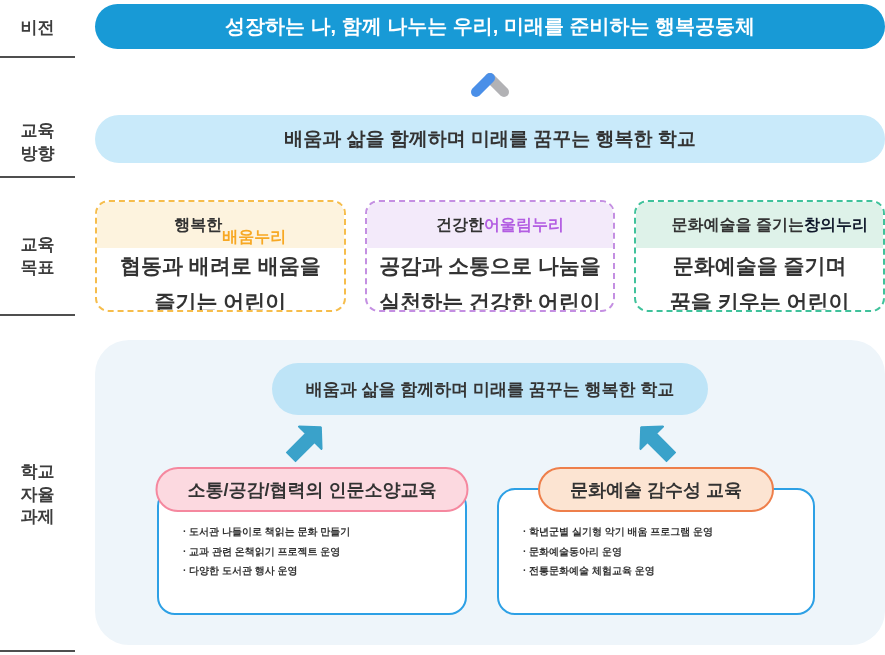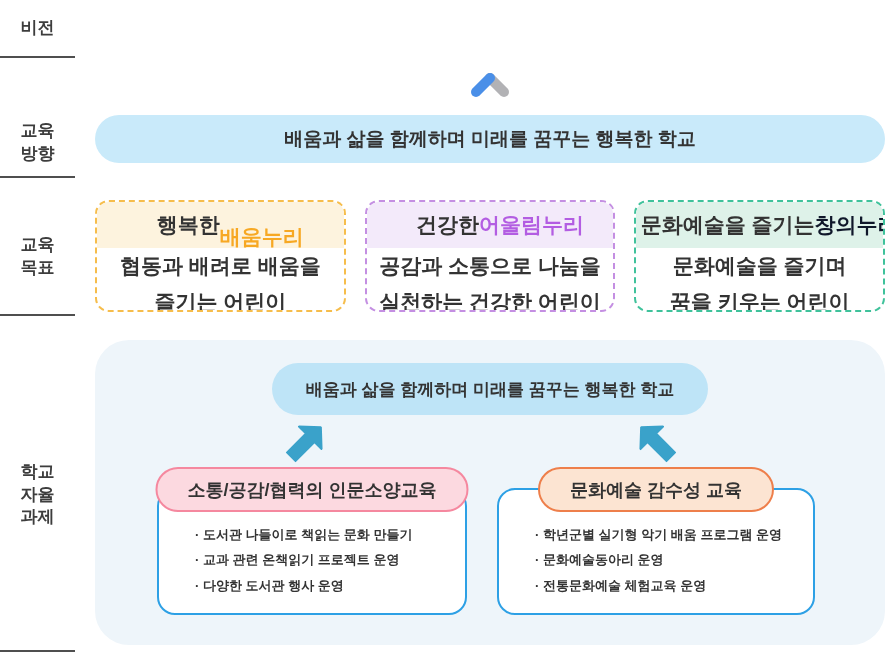--- a/index.html
+++ b/index.html
@@ -31,21 +31,21 @@
   #chevron { position:absolute; left:469px; top:71px; width:42px; height:28px; }
 
   
   .goals-row { position:absolute; left:95px; top:200px; width:790px; display:flex; gap:19px; }
   .goal-box {
     flex:1; height:112px; border:2px dashed; border-radius:14px; background:#ffffff;
     overflow:hidden; display:flex; flex-direction:column; box-sizing:border-box;
   }
   .goal-head {
     height:46px; flex:none; display:flex; align-items:center; justify-content:center;
-    font-size:21px; font-weight:bold; color:#333333; white-space:nowrap;padding-left:20px;
+    font-size:16px; font-weight:bold; color:#333333; white-space:nowrap;padding-left:20px;
   }
   .goal-body {
     flex:1; display:flex; align-items:center; justify-content:center; text-align:center;
     font-size:21px; font-weight:600; color:#333333; white-space:pre-line; line-height:1.7;
   }
   #goal-0 { border-color:#f6bd4b; } #goal-0 .goal-head { background:#fdf3de; } #goal-0 .accent { color:#f7a823;margin-top:24px; }
   #goal-1 { border-color:#c48fe2; } #goal-1 .goal-head { background:#f3eafa; } #goal-1 .accent { color:#b35de2; }
   #goal-2 { border-color:#3fc29b; } #goal-2 .goal-head { background:#def2e9; } #goal-2 .accent { color:#0f172a; }
 
   
@@ -70,38 +70,39 @@
   #task-right { left:402px; width:318px; }
   .task-pill {
     position:absolute; top:-23px; left:50%; transform:translateX(-50%);
     height:45px; padding:0 30px; border-radius:23px; border:2px solid;
     display:flex; align-items:center; justify-content:center;
     font-weight:bold; font-size:18px; color:#333333; white-space:nowrap; box-sizing:border-box;
   }
   #task-left  .task-pill { background:#fcd9e0; border-color:#f5889f; }
   #task-right .task-pill { background:#fce4d2; border-color:#ee7f4b; }
   .task-list {
-    margin:32px 0 0 12px; padding:0 10px 0 24px; list-style:none;
-    font-size:13px; font-weight:600; color:#333333; line-height:1.95; white-space:nowrap;
+    margin:32px 0 0 0; padding:0 10px 0 24px; list-style:none;
+    font-size:10px; font-weight:600; color:#333333; line-height:1.95; white-space:nowrap;
   }
 </style>
 </head>
 <body>
 
 <div class="page">
 
   <div class="side-label" id="label-vision">비전</div>
   <div class="side-label" id="label-direction">교육
 방향</div>
   <div class="side-label" id="label-goals">교육
 목표</div>
   <div class="side-label" id="label-autonomy">학교
 자율
 과제</div>
 
+  <div class="banner" id="banner-vision">성장하는 나, 함께 나누는 우리, 미래를 준비하는 행복공동체</div>
 
   <svg id="chevron" viewBox="0 0 42 28">
     <path d="M21 7 L35 21" stroke="#b2b2b5" stroke-width="10" stroke-linecap="round" fill="none"></path>
     <path d="M7 21 L21 7" stroke="#4a8fe8" stroke-width="10" stroke-linecap="round" fill="none"></path>
   </svg>
 
   <div class="banner" id="banner-direction">배움과 삶을 함께하며 미래를 꿈꾸는 행복한 학교</div>
 
   <div class="goals-row">
     <div class="goal-box" id="goal-0">

